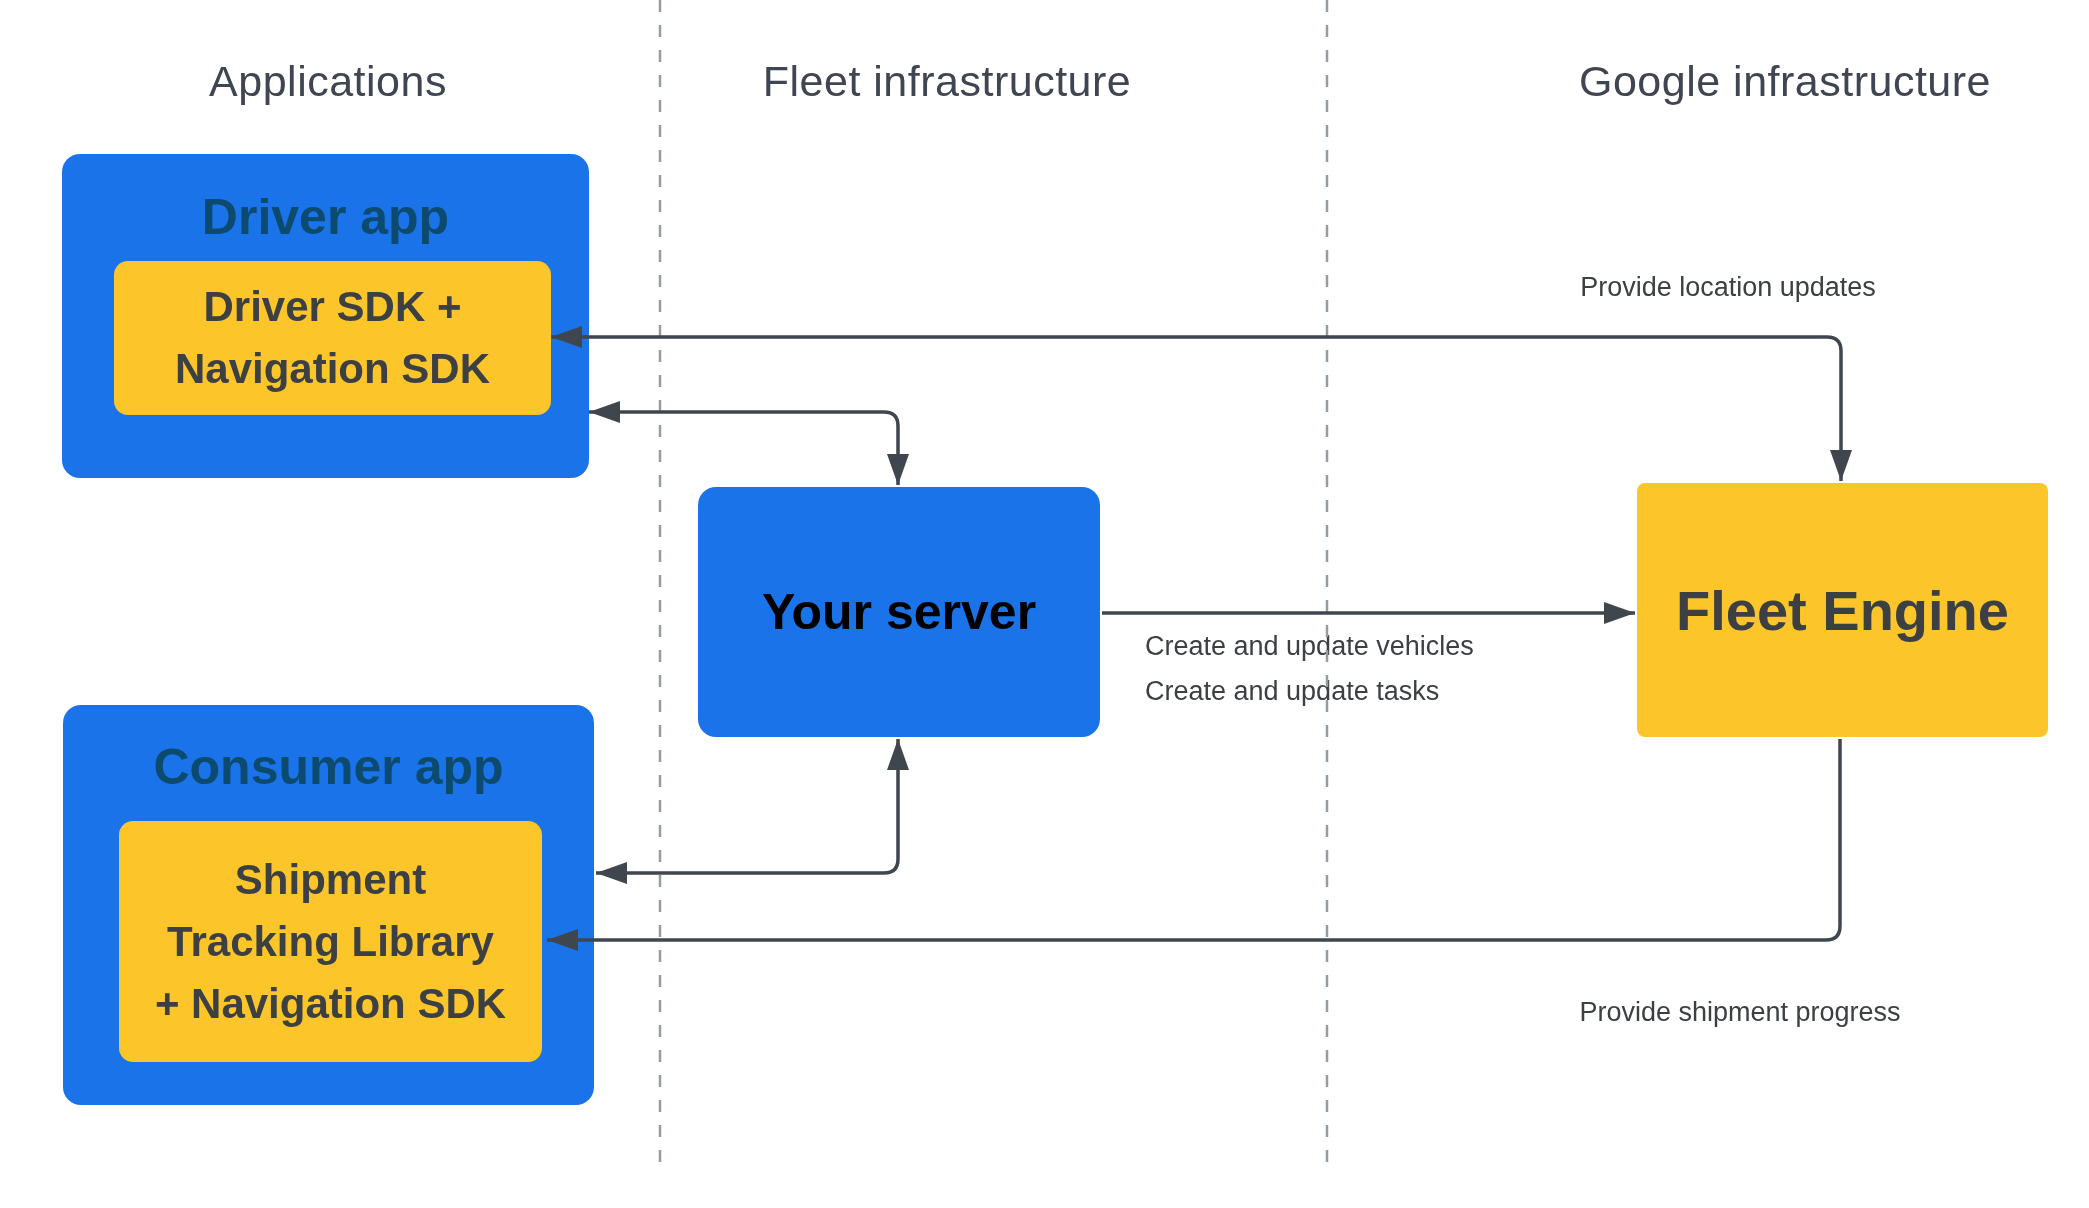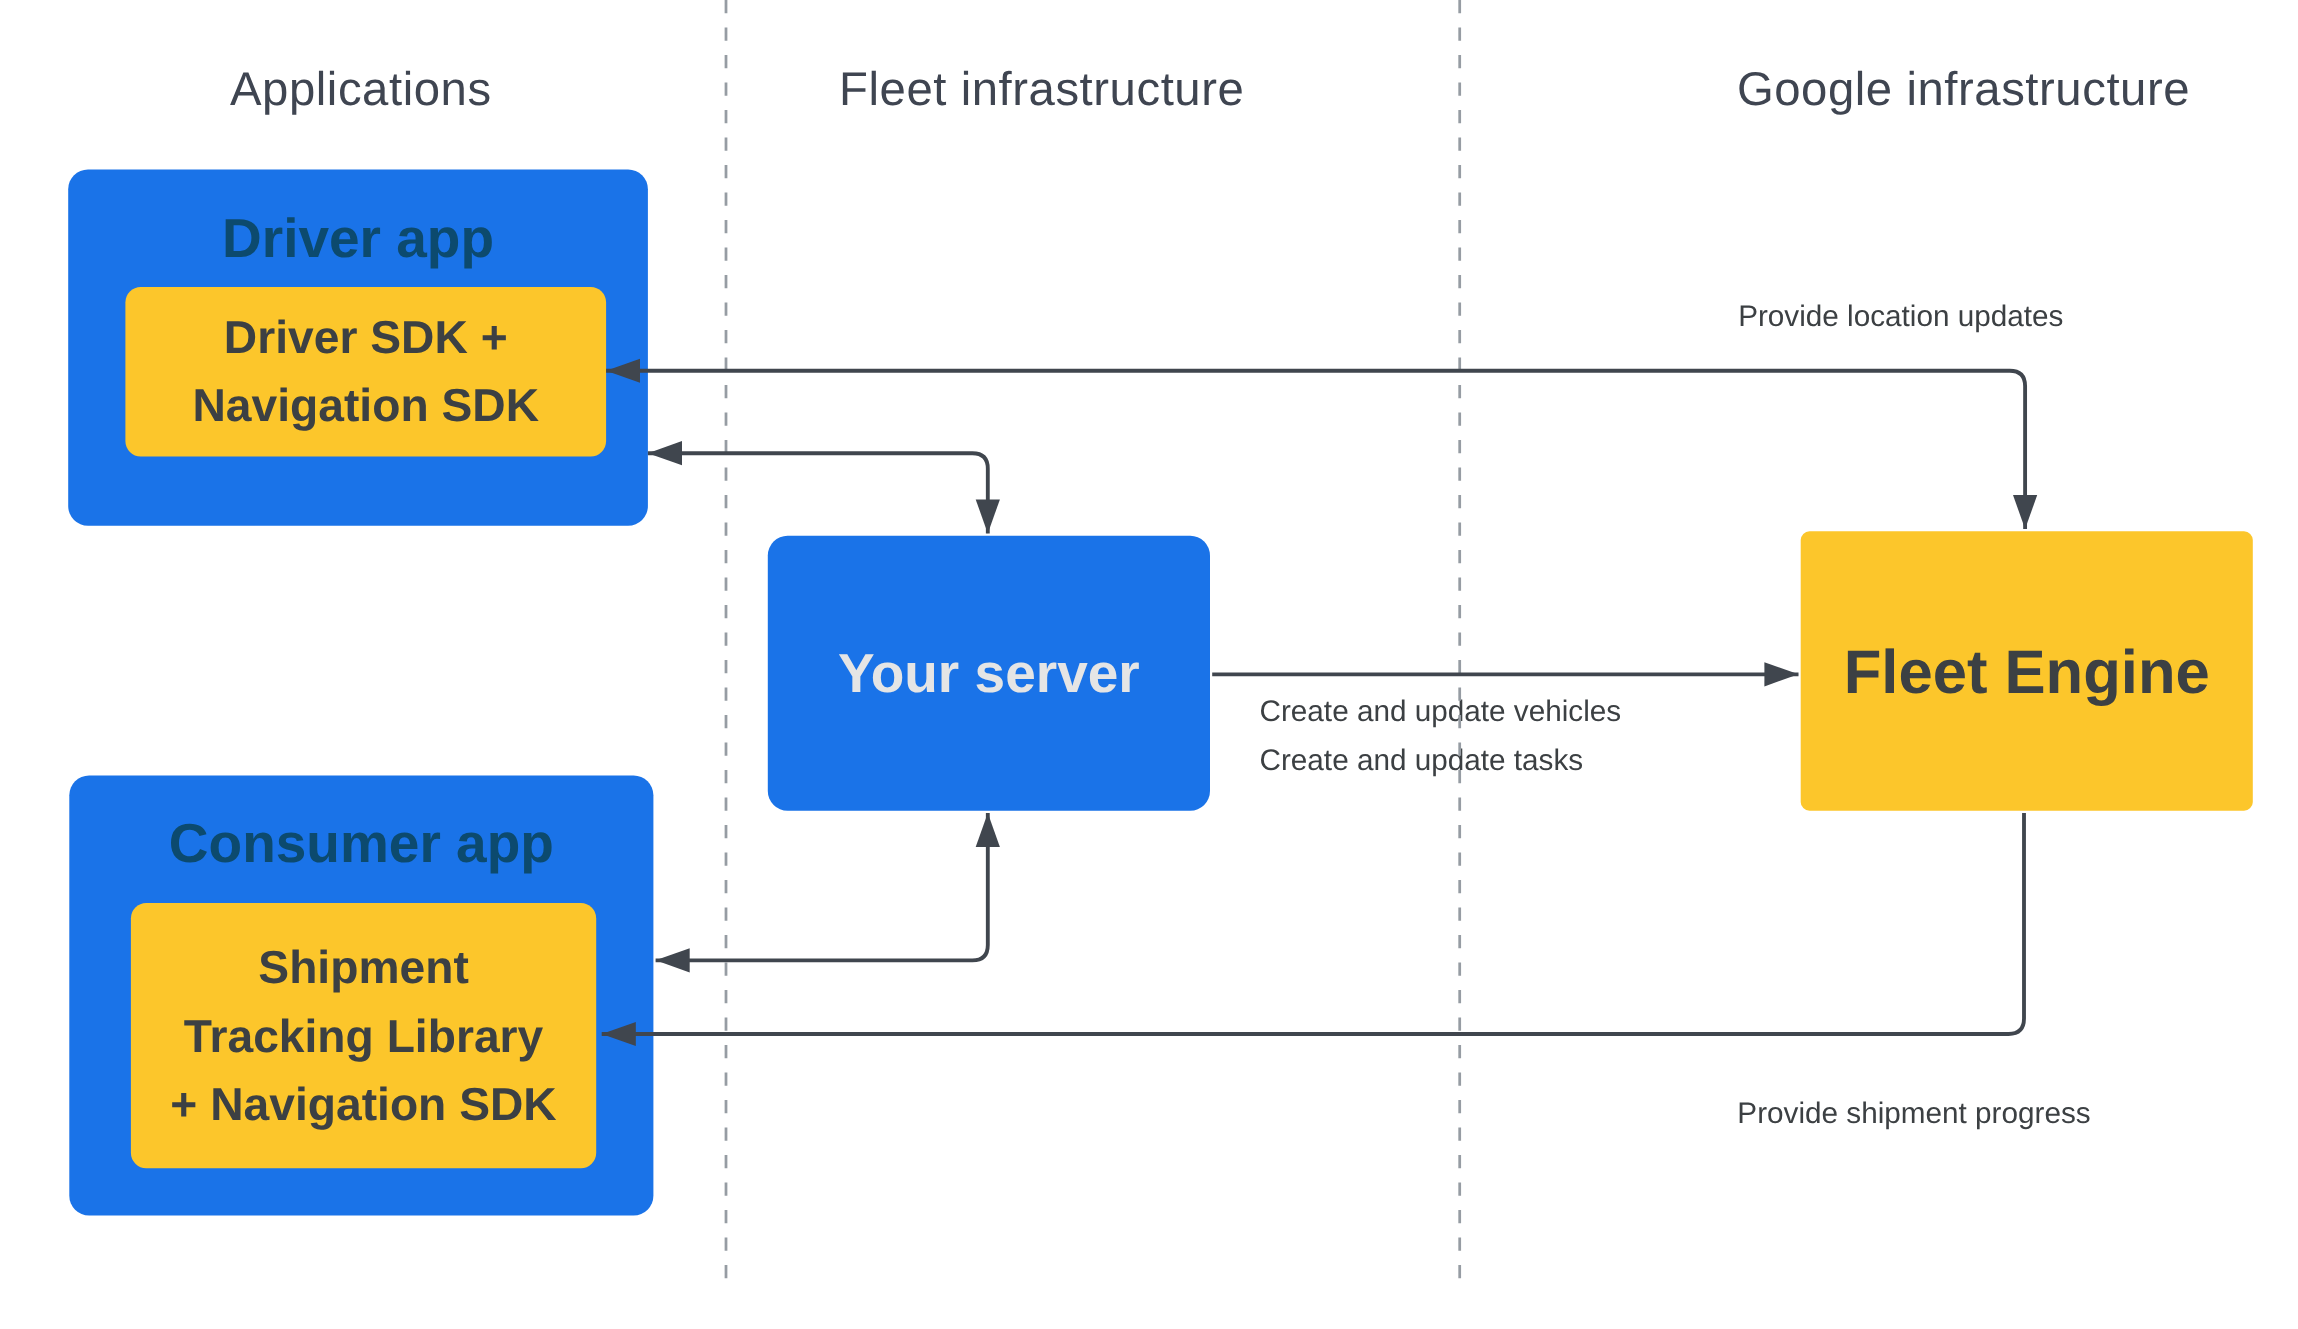--- a/index.html
+++ b/index.html
@@ -20,21 +20,21 @@
   .box{position:absolute;border-radius:18px;}
   .box.blue{background:var(--blue);}
   .box.yellow{background:var(--yellow);}
 
   .box-title{position:absolute;text-align:center;color:#0c4a6e;font-weight:700;font-size:50px;}
   .inner-yellow{position:absolute;background:var(--yellow);border-radius:14px;
     display:flex;flex-direction:column;align-items:center;justify-content:center;}
   .inner-yellow .line{font-size:42px;font-weight:700;color:var(--dark-text);line-height:62px;white-space:nowrap;}
 
   .center-box{display:flex;align-items:center;justify-content:center;}
-  .server-title{color:#e5e5e5;font-weight:700;font-size:50px;}
+  .server-title{color:#000000;font-weight:700;font-size:50px;}
   .fleet-title{color:var(--dark-text);font-weight:700;font-size:56px;}
 
   .edge-label{position:absolute;font-weight:400;font-size:27px;color:var(--dark-text);
     line-height:45px;white-space:nowrap;}
   .edge-label.centered{text-align:center;}
 
   svg.overlay{position:absolute;left:0;top:0;pointer-events:none;}
   .conn{fill:none;stroke:var(--arrow);stroke-width:3.5;}
   .divider{stroke:var(--divider);stroke-width:2.5;stroke-dasharray:12 13;fill:none;}
   .ah{fill:var(--arrow);}

